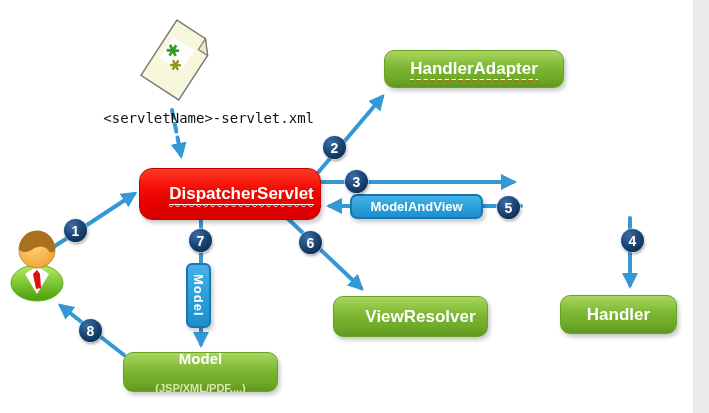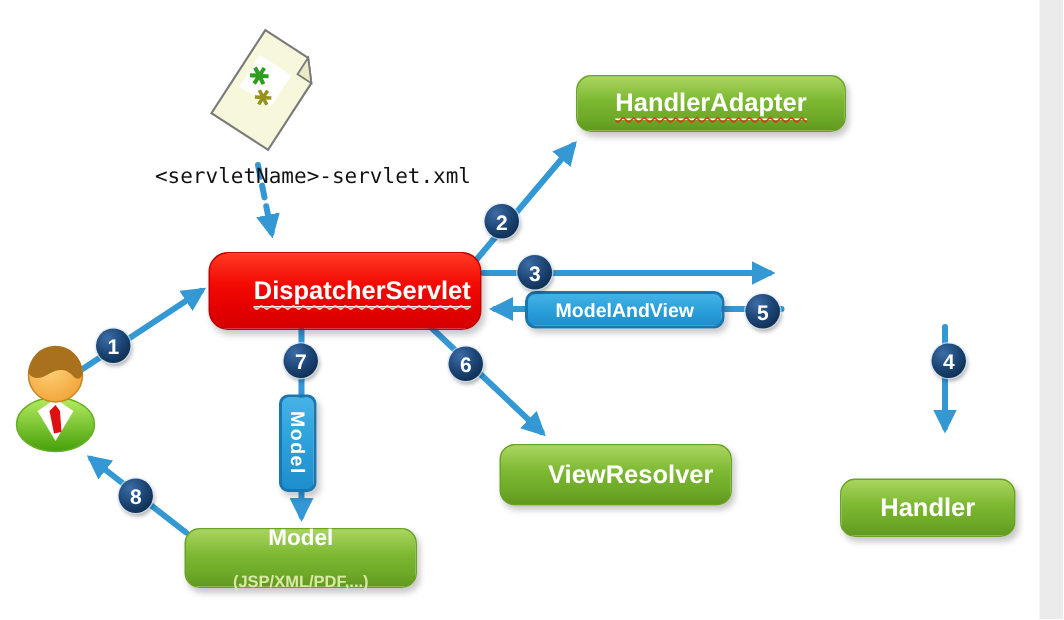--- a/index.html
+++ b/index.html
@@ -34,21 +34,21 @@
   }
   .squiggle-red > i, .squiggle-white > i{
     font-style:normal;border-bottom:1px solid #fff;padding-bottom:0px;
   }
   .squiggle-white{
     text-decoration:underline wavy #ffd9d9 1px;text-underline-offset:4px;padding-left:23px;
   }
   #n-dispatcher{left:139px;top:168px;width:182px;height:52px;font-size:17px;}
   #n-hmapping{left:384px;top:50px;width:180px;height:38px;font-size:17px;}
   #n-hadapter{left:523px;top:168px;width:161px;height:51px;font-size:17px;}
-  #n-handler{left:560px;top:295px;width:117px;height:39px;font-size:17px;margin-top:24px;}
+  #n-handler{left:560px;top:295px;width:117px;height:39px;font-size:17px;}
   #n-vresolver{left:333px;top:296px;width:155px;height:41px;font-size:17px;padding-left:20px;}
   #n-view{left:123px;top:352px;width:155px;height:40px;font-size:15px;line-height:17px;}
   #n-view .sub{font-size:11px;line-height:12px;color:#d9e8a6;margin-top:15px;}
   #n-mav{left:350px;top:194px;width:133px;height:25px;font-size:13px;text-align:center;}
   #n-model{left:186px;top:263px;width:25px;height:65px;font-size:13px;border-radius:6px;}
   #n-model .vtxt{writing-mode:vertical-rl;letter-spacing:1px;}
   
   .cfg-label{
     position:absolute;left:88px;top:98px;width:226px;z-index:2;
     font-family:"DejaVu Sans Mono",monospace;font-size:14px;color:#111;

